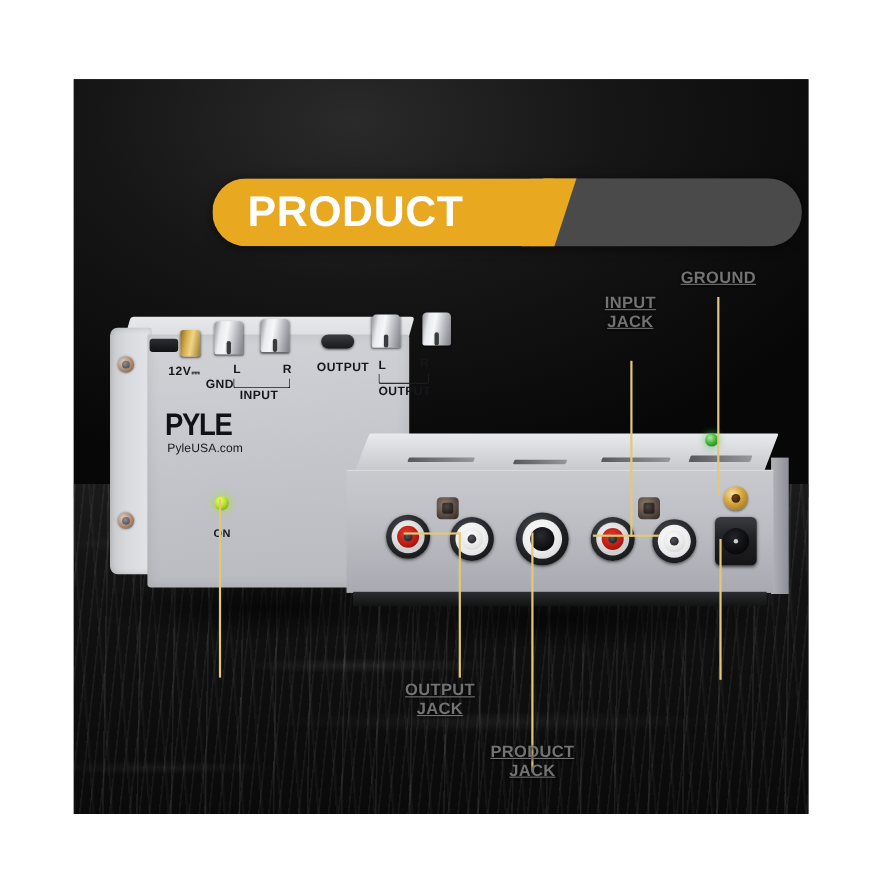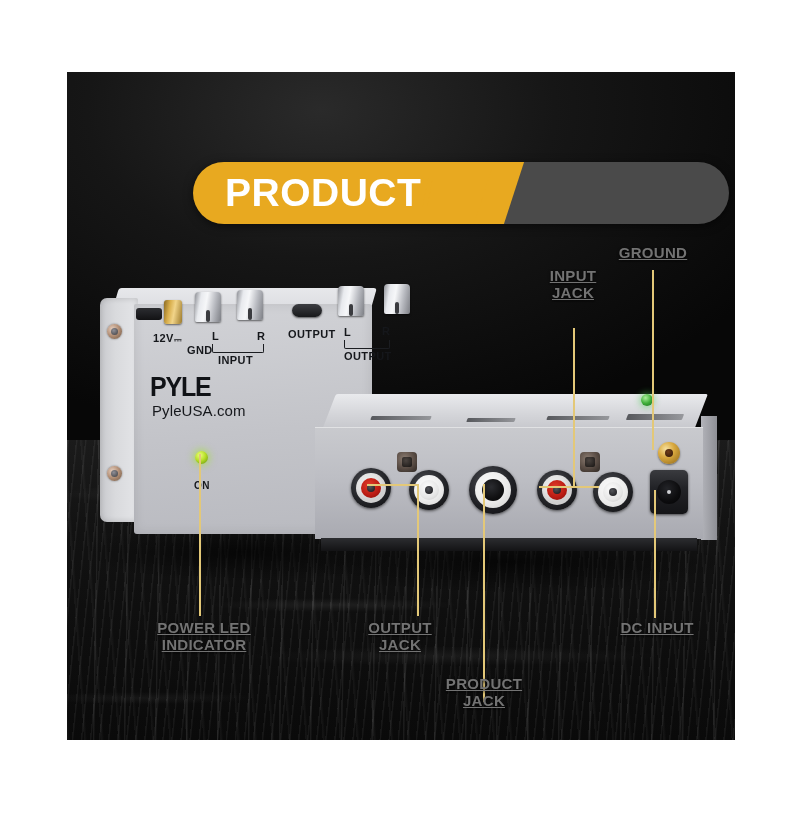--- a/index.html
+++ b/index.html
@@ -146,21 +146,21 @@
   .silk-sm{font-size:9.5px;}
   .bracket{
     position:absolute;border:1.6px solid #1b1d21;border-top:none;border-radius:0 0 2px 2px;
   }
   .pyle-logo{
     position:absolute;color:#101216;font-weight:bold;
     font-size:25px;letter-spacing:-1.2px;font-family:"Liberation Sans",sans-serif;
     transform:scaleY(1.14);
   }
   .pyle-url{
-    position:absolute;color:#16181c;font-size:15px;letter-spacing:.1px;
+    position:absolute;color:#16181c;font-size:11px;letter-spacing:.1px;
     font-family:"Liberation Sans",sans-serif;
   }
   .led-on{
     position:absolute;width:13px;height:13px;border-radius:50%;
     background:radial-gradient(circle at 38% 32%,#eaff7a 0%,#b9e02a 45%,#5d8f06 100%);
     box-shadow:0 0 7px 2px rgba(160,230,40,.55);
   }
 
   
   #dev2{position:absolute;left:248px;top:322px;width:400px;height:220px;}
@@ -380,29 +380,26 @@
     <div class="lead lead-v" style="left:416px;top:412px;height:218px;"></div>
 
     <div class="lead lead-v" style="left:506px;top:256px;height:160px;"></div>
     <div class="lead lead-h" style="left:472px;top:414px;width:60px;"></div>
 
     <div class="lead lead-v" style="left:585px;top:198px;height:180px;"></div>
 
     <div class="lead lead-v" style="left:587px;top:418px;height:128px;"></div>
   </div>
 
-  <div class="callout c-center" style="left:124px;top:620px;width:160px;">POWER LED
-INDICATOR</div>
 
   <div class="callout c-center" style="left:340px;top:620px;width:120px;">OUTPUT
 JACK</div>
 
   <div class="callout c-center" style="left:424px;top:676px;width:120px;">PRODUCT
 JACK</div>
 
   <div class="callout c-center" style="left:513px;top:268px;width:120px;">INPUT
 JACK</div>
 
   <div class="callout c-center" style="left:593px;top:245px;width:120px;">GROUND</div>
 
-  <div class="callout c-center" style="left:597px;top:620px;width:120px;">DC INPUT</div>
 
 </div>
 
 </body></html>

